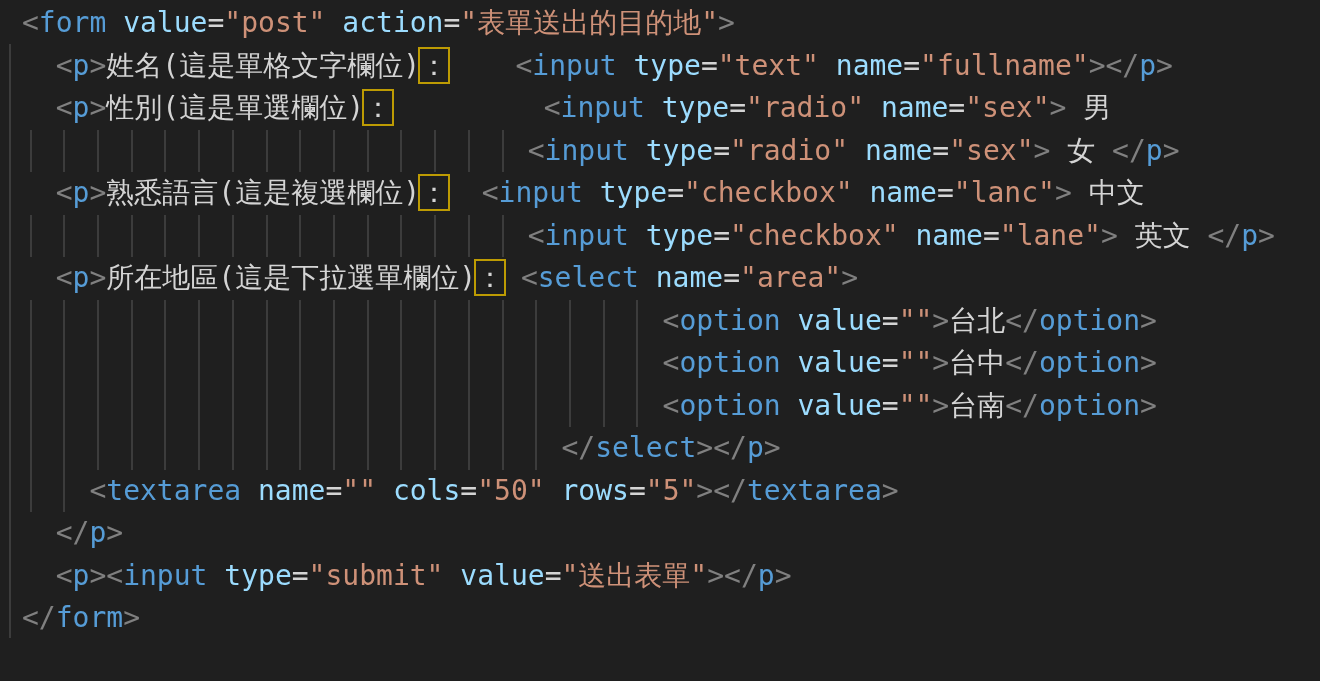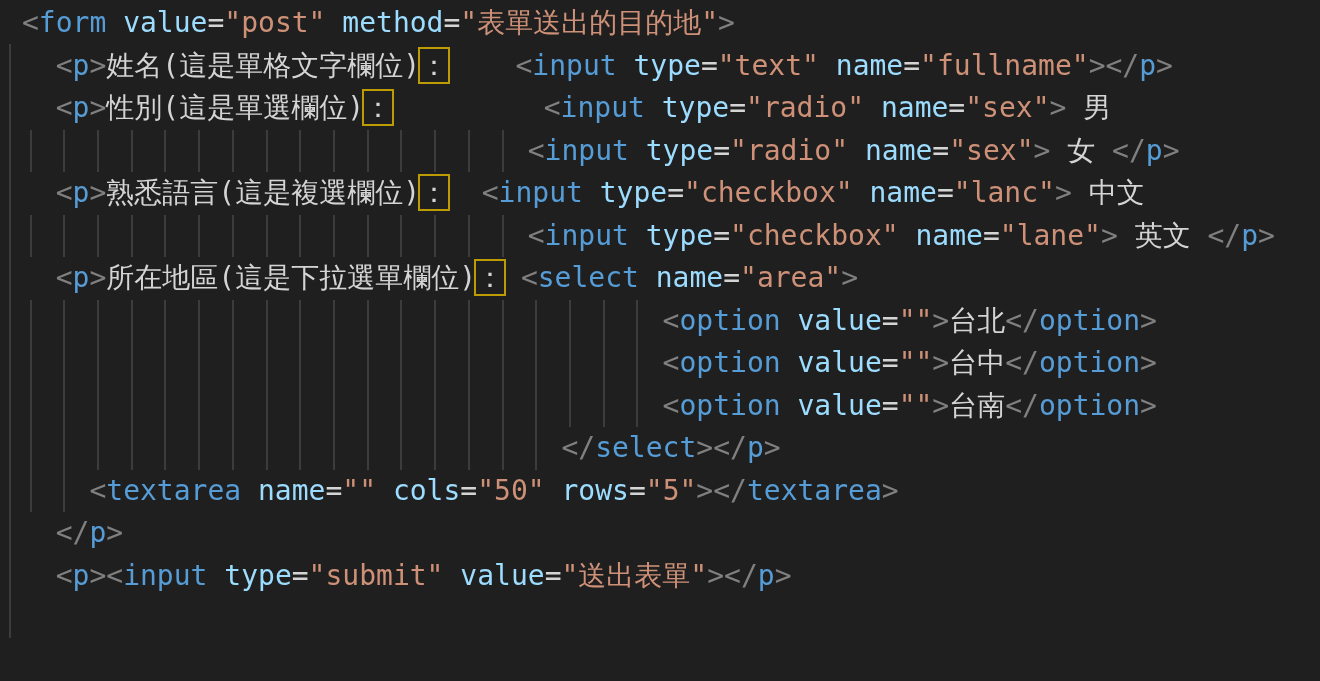--- a/index.html
+++ b/index.html
@@ -61,28 +61,29 @@
     outline:2px solid var(--unicode_box);
     outline-offset:0px;
   }
 </style>
 </head>
 <body>
 
 <div class="editor">
   <div class="block-guide"></div>
   <div id="code-area">
-      <div class="line"><span class="t-punct">&lt;</span><span class="t-tag">form</span><span class="t-sp"> </span><span class="t-attr">value</span><span class="t-eq">=</span><span class="t-str">"post"</span><span class="t-sp"> </span><span class="t-attr">method</span><span class="t-eq">=</span><span class="t-str">"表單送出的目的地"</span><span class="t-punct">&gt;</span></div>
+      <div class="line"><span class="t-punct">&lt;</span><span class="t-tag">form</span><span class="t-sp"> </span><span class="t-attr">value</span><span class="t-eq">=</span><span class="t-str">"post"</span><span class="t-sp"> </span><span class="t-attr">action</span><span class="t-eq">=</span><span class="t-str">"表單送出的目的地"</span><span class="t-punct">&gt;</span></div>
       <div class="line"><span class="t-sp">  </span><span class="t-punct">&lt;</span><span class="t-tag">p</span><span class="t-punct">&gt;</span><span class="t-text">姓名(這是單格文字欄位)</span><span class="t-colon">：</span><span class="t-sp">    </span><span class="t-punct">&lt;</span><span class="t-tag">input</span><span class="t-sp"> </span><span class="t-attr">type</span><span class="t-eq">=</span><span class="t-str">"text"</span><span class="t-sp"> </span><span class="t-attr">name</span><span class="t-eq">=</span><span class="t-str">"fullname"</span><span class="t-punct">&gt;&lt;/</span><span class="t-tag">p</span><span class="t-punct">&gt;</span></div>
       <div class="line"><span class="t-sp">  </span><span class="t-punct">&lt;</span><span class="t-tag">p</span><span class="t-punct">&gt;</span><span class="t-text">性別(這是單選欄位)</span><span class="t-colon">：</span><span class="t-sp">         </span><span class="t-punct">&lt;</span><span class="t-tag">input</span><span class="t-sp"> </span><span class="t-attr">type</span><span class="t-eq">=</span><span class="t-str">"radio"</span><span class="t-sp"> </span><span class="t-attr">name</span><span class="t-eq">=</span><span class="t-str">"sex"</span><span class="t-punct">&gt;</span><span class="t-text"> 男</span></div>
       <div class="line"><i class="guide" style="left: calc(0.45ch + 22px);"></i><i class="guide" style="left: calc(2.45ch + 22px);"></i><i class="guide" style="left: calc(4.45ch + 22px);"></i><i class="guide" style="left: calc(6.45ch + 22px);"></i><i class="guide" style="left: calc(8.45ch + 22px);"></i><i class="guide" style="left: calc(10.45ch + 22px);"></i><i class="guide" style="left: calc(12.45ch + 22px);"></i><i class="guide" style="left: calc(14.45ch + 22px);"></i><i class="guide" style="left: calc(16.45ch + 22px);"></i><i class="guide" style="left: calc(18.45ch + 22px);"></i><i class="guide" style="left: calc(20.45ch + 22px);"></i><i class="guide" style="left: calc(22.45ch + 22px);"></i><i class="guide" style="left: calc(24.45ch + 22px);"></i><i class="guide" style="left: calc(26.45ch + 22px);"></i><i class="guide" style="left: calc(28.45ch + 22px);"></i><span class="t-sp">                              </span><span class="t-punct">&lt;</span><span class="t-tag">input</span><span class="t-sp"> </span><span class="t-attr">type</span><span class="t-eq">=</span><span class="t-str">"radio"</span><span class="t-sp"> </span><span class="t-attr">name</span><span class="t-eq">=</span><span class="t-str">"sex"</span><span class="t-punct">&gt;</span><span class="t-text"> 女 </span><span class="t-punct">&lt;/</span><span class="t-tag">p</span><span class="t-punct">&gt;</span></div>
       <div class="line"><span class="t-sp">  </span><span class="t-punct">&lt;</span><span class="t-tag">p</span><span class="t-punct">&gt;</span><span class="t-text">熟悉語言(這是複選欄位)</span><span class="t-colon">：</span><span class="t-sp">  </span><span class="t-punct">&lt;</span><span class="t-tag">input</span><span class="t-sp"> </span><span class="t-attr">type</span><span class="t-eq">=</span><span class="t-str">"checkbox"</span><span class="t-sp"> </span><span class="t-attr">name</span><span class="t-eq">=</span><span class="t-str">"lanc"</span><span class="t-punct">&gt;</span><span class="t-text"> 中文</span></div>
       <div class="line"><i class="guide" style="left: calc(0.45ch + 22px);"></i><i class="guide" style="left: calc(2.45ch + 22px);"></i><i class="guide" style="left: calc(4.45ch + 22px);"></i><i class="guide" style="left: calc(6.45ch + 22px);"></i><i class="guide" style="left: calc(8.45ch + 22px);"></i><i class="guide" style="left: calc(10.45ch + 22px);"></i><i class="guide" style="left: calc(12.45ch + 22px);"></i><i class="guide" style="left: calc(14.45ch + 22px);"></i><i class="guide" style="left: calc(16.45ch + 22px);"></i><i class="guide" style="left: calc(18.45ch + 22px);"></i><i class="guide" style="left: calc(20.45ch + 22px);"></i><i class="guide" style="left: calc(22.45ch + 22px);"></i><i class="guide" style="left: calc(24.45ch + 22px);"></i><i class="guide" style="left: calc(26.45ch + 22px);"></i><i class="guide" style="left: calc(28.45ch + 22px);"></i><span class="t-sp">                              </span><span class="t-punct">&lt;</span><span class="t-tag">input</span><span class="t-sp"> </span><span class="t-attr">type</span><span class="t-eq">=</span><span class="t-str">"checkbox"</span><span class="t-sp"> </span><span class="t-attr">name</span><span class="t-eq">=</span><span class="t-str">"lane"</span><span class="t-punct">&gt;</span><span class="t-text"> 英文 </span><span class="t-punct">&lt;/</span><span class="t-tag">p</span><span class="t-punct">&gt;</span></div>
       <div class="line"><span class="t-sp">  </span><span class="t-punct">&lt;</span><span class="t-tag">p</span><span class="t-punct">&gt;</span><span class="t-text">所在地區(這是下拉選單欄位)</span><span class="t-colon">：</span><span class="t-sp"> </span><span class="t-punct">&lt;</span><span class="t-tag">select</span><span class="t-sp"> </span><span class="t-attr">name</span><span class="t-eq">=</span><span class="t-str">"area"</span><span class="t-punct">&gt;</span></div>
       <div class="line"><i class="guide" style="left: calc(0.45ch + 22px);"></i><i class="guide" style="left: calc(2.45ch + 22px);"></i><i class="guide" style="left: calc(4.45ch + 22px);"></i><i class="guide" style="left: calc(6.45ch + 22px);"></i><i class="guide" style="left: calc(8.45ch + 22px);"></i><i class="guide" style="left: calc(10.45ch + 22px);"></i><i class="guide" style="left: calc(12.45ch + 22px);"></i><i class="guide" style="left: calc(14.45ch + 22px);"></i><i class="guide" style="left: calc(16.45ch + 22px);"></i><i class="guide" style="left: calc(18.45ch + 22px);"></i><i class="guide" style="left: calc(20.45ch + 22px);"></i><i class="guide" style="left: calc(22.45ch + 22px);"></i><i class="guide" style="left: calc(24.45ch + 22px);"></i><i class="guide" style="left: calc(26.45ch + 22px);"></i><i class="guide" style="left: calc(28.45ch + 22px);"></i><i class="guide" style="left: calc(30.45ch + 22px);"></i><i class="guide" style="left: calc(32.45ch + 22px);"></i><i class="guide" style="left: calc(34.45ch + 22px);"></i><i class="guide" style="left: calc(36.45ch + 22px);"></i><span class="t-sp">                                      </span><span class="t-punct">&lt;</span><span class="t-tag">option</span><span class="t-sp"> </span><span class="t-attr">value</span><span class="t-eq">=</span><span class="t-str">""</span><span class="t-punct">&gt;</span><span class="t-text">台北</span><span class="t-punct">&lt;/</span><span class="t-tag">option</span><span class="t-punct">&gt;</span></div>
       <div class="line"><i class="guide" style="left: calc(0.45ch + 22px);"></i><i class="guide" style="left: calc(2.45ch + 22px);"></i><i class="guide" style="left: calc(4.45ch + 22px);"></i><i class="guide" style="left: calc(6.45ch + 22px);"></i><i class="guide" style="left: calc(8.45ch + 22px);"></i><i class="guide" style="left: calc(10.45ch + 22px);"></i><i class="guide" style="left: calc(12.45ch + 22px);"></i><i class="guide" style="left: calc(14.45ch + 22px);"></i><i class="guide" style="left: calc(16.45ch + 22px);"></i><i class="guide" style="left: calc(18.45ch + 22px);"></i><i class="guide" style="left: calc(20.45ch + 22px);"></i><i class="guide" style="left: calc(22.45ch + 22px);"></i><i class="guide" style="left: calc(24.45ch + 22px);"></i><i class="guide" style="left: calc(26.45ch + 22px);"></i><i class="guide" style="left: calc(28.45ch + 22px);"></i><i class="guide" style="left: calc(30.45ch + 22px);"></i><i class="guide" style="left: calc(32.45ch + 22px);"></i><i class="guide" style="left: calc(34.45ch + 22px);"></i><i class="guide" style="left: calc(36.45ch + 22px);"></i><span class="t-sp">                                      </span><span class="t-punct">&lt;</span><span class="t-tag">option</span><span class="t-sp"> </span><span class="t-attr">value</span><span class="t-eq">=</span><span class="t-str">""</span><span class="t-punct">&gt;</span><span class="t-text">台中</span><span class="t-punct">&lt;/</span><span class="t-tag">option</span><span class="t-punct">&gt;</span></div>
       <div class="line"><i class="guide" style="left: calc(0.45ch + 22px);"></i><i class="guide" style="left: calc(2.45ch + 22px);"></i><i class="guide" style="left: calc(4.45ch + 22px);"></i><i class="guide" style="left: calc(6.45ch + 22px);"></i><i class="guide" style="left: calc(8.45ch + 22px);"></i><i class="guide" style="left: calc(10.45ch + 22px);"></i><i class="guide" style="left: calc(12.45ch + 22px);"></i><i class="guide" style="left: calc(14.45ch + 22px);"></i><i class="guide" style="left: calc(16.45ch + 22px);"></i><i class="guide" style="left: calc(18.45ch + 22px);"></i><i class="guide" style="left: calc(20.45ch + 22px);"></i><i class="guide" style="left: calc(22.45ch + 22px);"></i><i class="guide" style="left: calc(24.45ch + 22px);"></i><i class="guide" style="left: calc(26.45ch + 22px);"></i><i class="guide" style="left: calc(28.45ch + 22px);"></i><i class="guide" style="left: calc(30.45ch + 22px);"></i><i class="guide" style="left: calc(32.45ch + 22px);"></i><i class="guide" style="left: calc(34.45ch + 22px);"></i><i class="guide" style="left: calc(36.45ch + 22px);"></i><span class="t-sp">                                      </span><span class="t-punct">&lt;</span><span class="t-tag">option</span><span class="t-sp"> </span><span class="t-attr">value</span><span class="t-eq">=</span><span class="t-str">""</span><span class="t-punct">&gt;</span><span class="t-text">台南</span><span class="t-punct">&lt;/</span><span class="t-tag">option</span><span class="t-punct">&gt;</span></div>
       <div class="line"><i class="guide" style="left: calc(0.45ch + 22px);"></i><i class="guide" style="left: calc(2.45ch + 22px);"></i><i class="guide" style="left: calc(4.45ch + 22px);"></i><i class="guide" style="left: calc(6.45ch + 22px);"></i><i class="guide" style="left: calc(8.45ch + 22px);"></i><i class="guide" style="left: calc(10.45ch + 22px);"></i><i class="guide" style="left: calc(12.45ch + 22px);"></i><i class="guide" style="left: calc(14.45ch + 22px);"></i><i class="guide" style="left: calc(16.45ch + 22px);"></i><i class="guide" style="left: calc(18.45ch + 22px);"></i><i class="guide" style="left: calc(20.45ch + 22px);"></i><i class="guide" style="left: calc(22.45ch + 22px);"></i><i class="guide" style="left: calc(24.45ch + 22px);"></i><i class="guide" style="left: calc(26.45ch + 22px);"></i><i class="guide" style="left: calc(28.45ch + 22px);"></i><i class="guide" style="left: calc(30.45ch + 22px);"></i><span class="t-sp">                                </span><span class="t-punct">&lt;/</span><span class="t-tag">select</span><span class="t-punct">&gt;&lt;/</span><span class="t-tag">p</span><span class="t-punct">&gt;</span></div>
       <div class="line"><i class="guide" style="left: calc(0.45ch + 22px);"></i><i class="guide" style="left: calc(2.45ch + 22px);"></i><span class="t-sp">    </span><span class="t-punct">&lt;</span><span class="t-tag">textarea</span><span class="t-sp"> </span><span class="t-attr">name</span><span class="t-eq">=</span><span class="t-str">""</span><span class="t-sp"> </span><span class="t-attr">cols</span><span class="t-eq">=</span><span class="t-str">"50"</span><span class="t-sp"> </span><span class="t-attr">rows</span><span class="t-eq">=</span><span class="t-str">"5"</span><span class="t-punct">&gt;&lt;/</span><span class="t-tag">textarea</span><span class="t-punct">&gt;</span></div>
       <div class="line"><span class="t-sp">  </span><span class="t-punct">&lt;/</span><span class="t-tag">p</span><span class="t-punct">&gt;</span></div>
       <div class="line"><span class="t-sp">  </span><span class="t-punct">&lt;</span><span class="t-tag">p</span><span class="t-punct">&gt;&lt;</span><span class="t-tag">input</span><span class="t-sp"> </span><span class="t-attr">type</span><span class="t-eq">=</span><span class="t-str">"submit"</span><span class="t-sp"> </span><span class="t-attr">value</span><span class="t-eq">=</span><span class="t-str">"送出表單"</span><span class="t-punct">&gt;&lt;/</span><span class="t-tag">p</span><span class="t-punct">&gt;</span></div>
+      <div class="line"><span class="t-punct">&lt;/</span><span class="t-tag">form</span><span class="t-punct">&gt;</span></div>
     </div>
 </div>
 
 </body></html>

